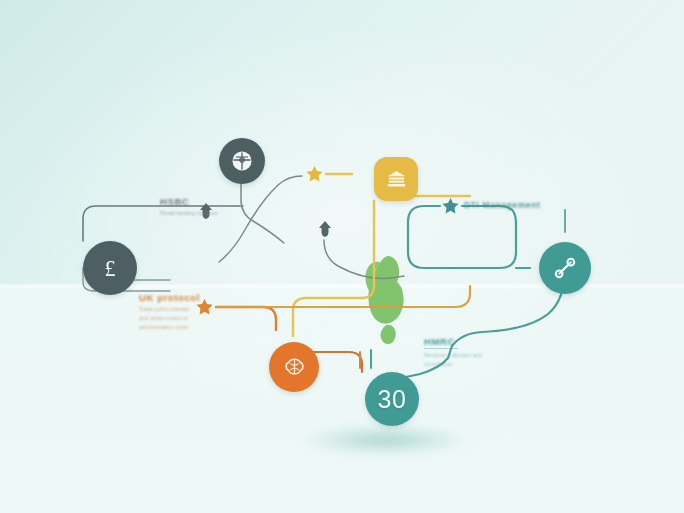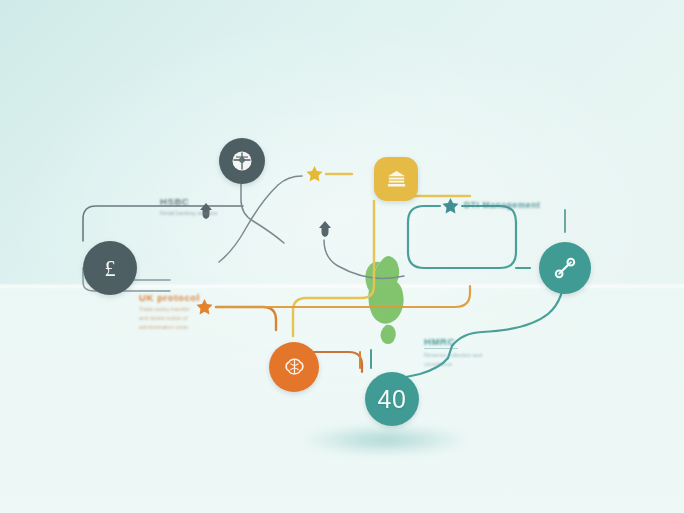--- a/index.html
+++ b/index.html
@@ -197,21 +197,21 @@
   <div class="node" style="left:269px;top:342px;width:50px;height:50px;background:#e3762a;">
     <svg width="25" height="25" viewBox="0 0 24 24">
       <path d="M12 4 q-4 0 -5.5 3 q-2.5 1 -2.5 4 q0 3 2.5 4 q1 3 5.5 3
                q4.5 0 5.5 -3 q2.5 -1 2.5 -4 q0 -3 -2.5 -4 q-1.5 -3 -5.5 -3 z" fill="none" stroke="#fdf2e8" stroke-width="1.5"></path>
       <path d="M12 5 L12 18 M8.5 8.5 q2 1.5 3.5 1.5 M15.5 8.5 q-2 1.5 -3.5 1.5
                M8.5 14 q2 -1.5 3.5 -1.5 M15.5 14 q-2 -1.5 -3.5 -1.5" fill="none" stroke="#fdf2e8" stroke-width="1.15" stroke-linecap="round"></path>
     </svg>
   </div>
 
   <div class="node" style="left:365px;top:372px;width:54px;height:54px;background:#3f9b94;">
-    <span class="node-num">40</span>
+    <span class="node-num">30</span>
   </div>
 
   <div class="label ghost" style="left:160px;top:196px;">
     <div class="lab-title" style="color:#5d6e73;">HSBC</div>
     <div class="lab-body" style="color:#7c8d92;">Retail banking services</div>
   </div>
 
   <div class="label ghost" style="left:139px;top:292px;">
     <div class="lab-title" style="color:#d8762c;">UK protocol</div>
     <div class="lab-body" style="color:#c98a55;">Trade policy transfer

